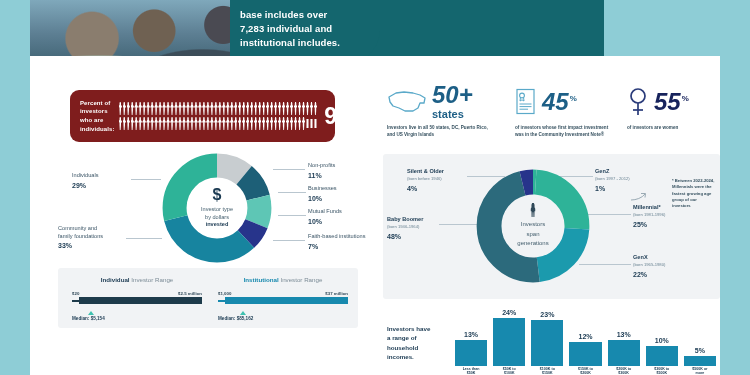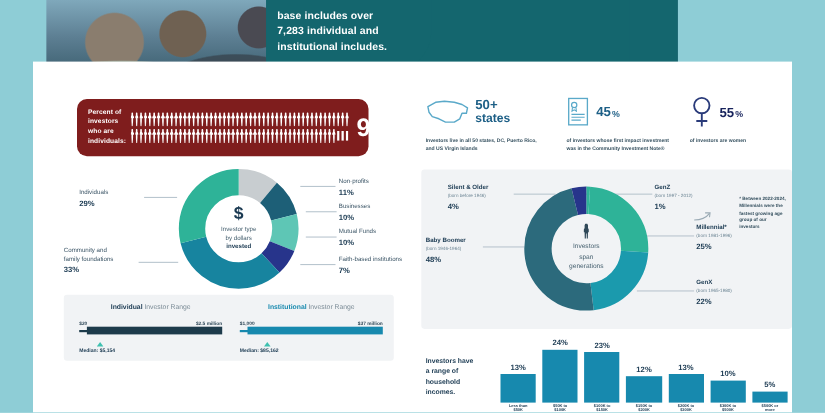--- a/index.html
+++ b/index.html
@@ -5,21 +5,21 @@
   * { box-sizing: border-box; margin: 0; padding: 0; }
   html, body {
     width: 750px; height: 375px;
     font-family: "Liberation Sans", sans-serif;
     background: #8ecdd6;
     overflow: hidden;
   }
   .page { position: relative; width: 750px; height: 375px; background: #8ecdd6; }
 
   
-  .hero { position: absolute; left: 12px; top: 0; width: 604px; height: 96px; overflow: hidden; }
+  .hero { position: absolute; left: 0; top: 0; width: 604px; height: 96px; overflow: hidden; }
   .hero-col { position: absolute; top: 0; height: 96px; overflow: hidden; }
   .hero-left  { left: 30px;  width: 345px; }
   .hero-right { left: 375px; width: 345px; }
 
   .photo { position: absolute; inset: 0; overflow: hidden; }
   .photo-a {
     background:
       radial-gradient(circle at 18% 40%, #8a7d6e 0 9%, transparent 9.5%),
       radial-gradient(circle at 36% 32%, #6f6152 0 9%, transparent 9.5%),
       radial-gradient(circle at 56% 26%, #4a4a52 0 9%, transparent 9.5%),
@@ -137,21 +137,21 @@
   }
   .two .median .tri { margin-left: 22px; }
 
   
   .stats { position: absolute; left: 8px; top: 30px; width: 337px; height: 70px; display:flex; }
   .stat { position: relative; padding-left: 4px; }
   .stat.s1 { width: 128px; }
   .stat.s2 { width: 112px; }
   .stat.s3 { width: 97px; }
   .stat-top { display: flex; align-items: center; gap: 5px; height: 32px; }
-  .stat-big { font-size: 12px; font-weight: bold; color: #1d5f86; line-height: .95; }
+  .stat-big { font-size: 24px; font-weight: bold; color: #1d5f86; line-height: .95; font-style: italic; }
   .stat-big.navy { color: #17235c; }
   .stat-sub { font-size: 11px; font-weight: bold; color:#1d5f86; line-height:1; margin-top:2px;}
   .stat-pct { font-size: 8px; font-weight: bold; color: #1d5f86; margin-left:1px; align-self:flex-start; margin-top:3px;}
   .stat-pct.navy { color:#17235c; }
   .stat-desc { font-size: 4.6px; color: #35505f; line-height: 1.5; margin-top: 7px; font-weight: bold; }
   .icon-us, .icon-doc, .icon-fem { flex: 0 0 auto; }
 
   .gen-card {
     position: absolute; left: 8px; top: 98px; width: 337px; height: 145px;
     background: #f1f3f5; border-radius: 3px;

